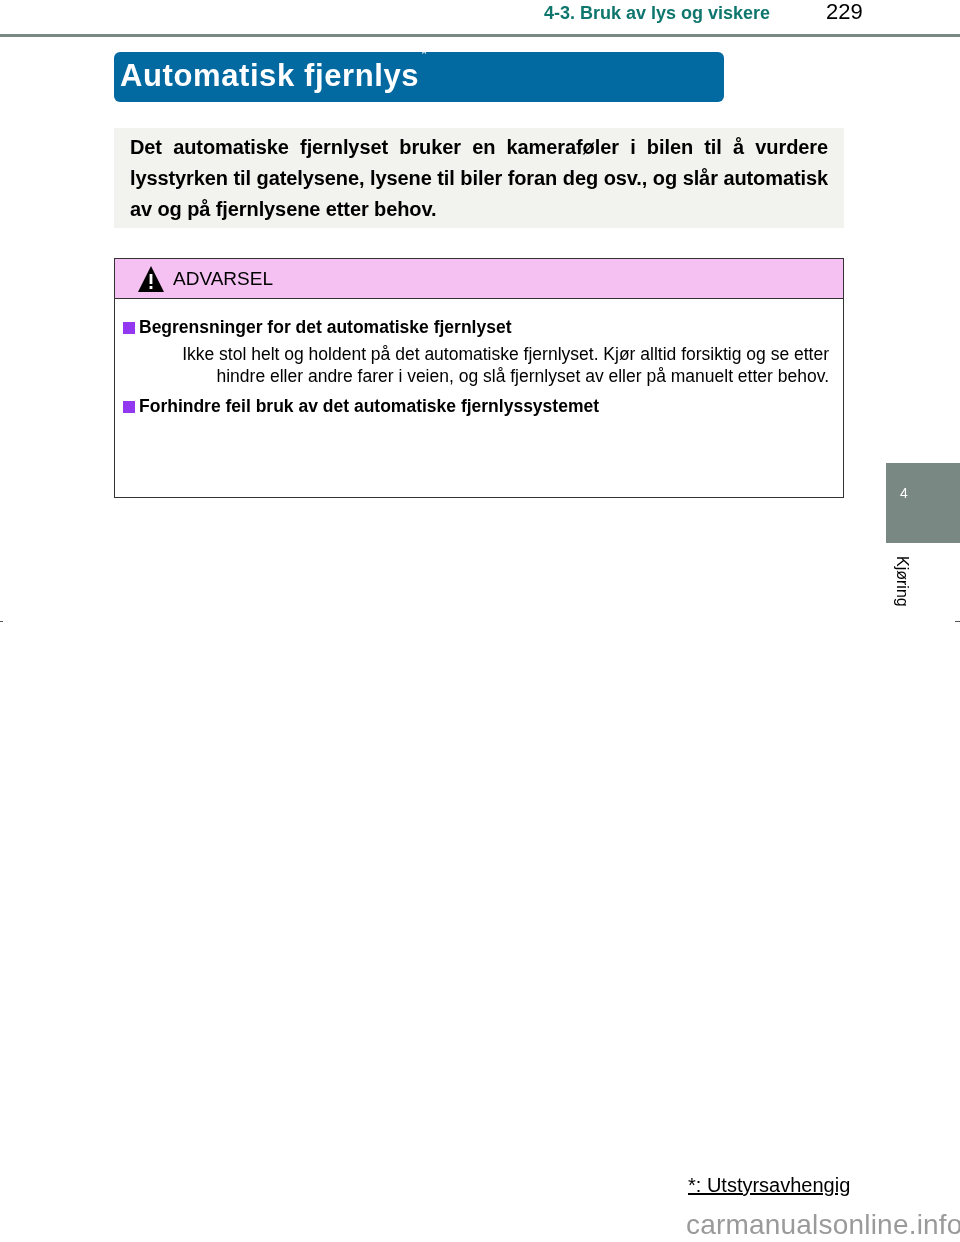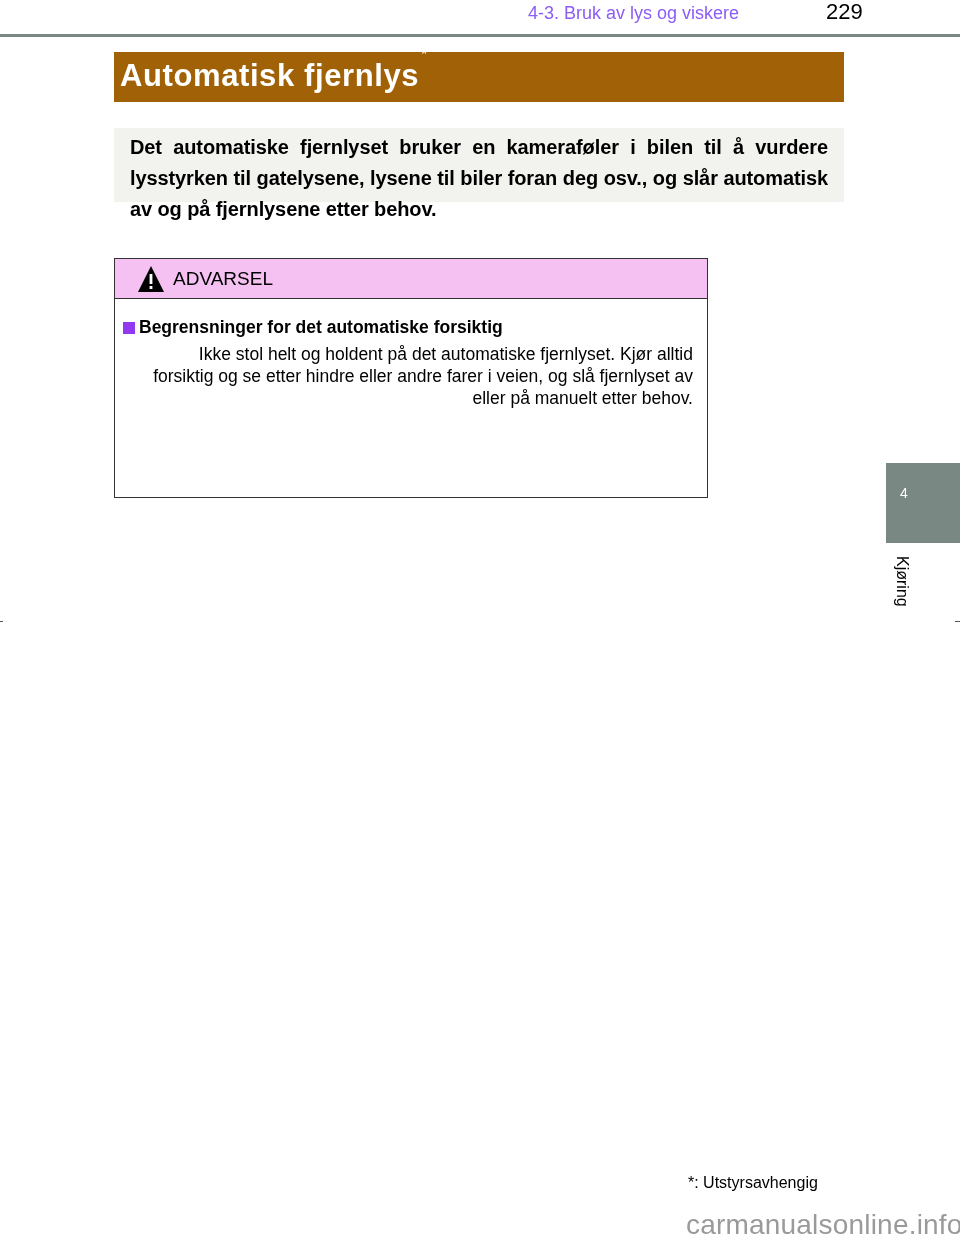--- a/index.html
+++ b/index.html
@@ -1,35 +1,35 @@
 <!DOCTYPE html>
 <html><head>
 <meta charset="utf-8">
 <style>
   html, body { margin: 0; padding: 0; }
   body {
     width: 960px; height: 1242px; position: relative; overflow: hidden;
     background: #ffffff; font-family: "Liberation Sans", sans-serif; color: #000;
   }
   .top-rule { position: absolute; left: 0; top: 34px; width: 960px; height: 3px; background: #7a8883; }
-  .header-section { position: absolute; left: 528px; top: 3px; font-size: 18px; color: #8b5cf6; }
+  .header-section { position: absolute; left: 544px; top: 3px; font-size: 18px; color: #0f766e; font-weight: bold; }
   .header-page { position: absolute; left: 826px; top: -1px; font-size: 22px; font-weight: normal; }
   .title-bar {
-    position: absolute; left: 114px; top: 52px; width: 730px; height: 50px;
-    background: #a16207; box-sizing: border-box; padding-left: 6px;
+    position: absolute; left: 114px; top: 52px; width: 610px; height: 50px;
+    background: #0369a1; box-sizing: border-box; padding-left: 6px; border-radius: 6px;
   }
   .title-text { color: #fff; font-size: 31px; font-weight: bold; line-height: 48px; letter-spacing: 0.6px; }
   .title-star { color: #fff; font-size: 16px; vertical-align: top; position: relative; top: -6px; margin-left: 2px; font-weight: normal; }
   .summary-box {
-    position: absolute; left: 114px; top: 128px; width: 730px; height: 74px;
+    position: absolute; left: 114px; top: 128px; width: 730px; height: 100px;
     background: #f2f2ee; box-sizing: border-box; padding: 4px 16px 0 16px;
   }
   .summary-text { font-size: 20px; font-weight: bold; line-height: 31px; text-align: justify; letter-spacing: -0.1px; }
   .warning-box {
-    position: absolute; left: 114px; top: 258px; width: 594px; height: 240px;
+    position: absolute; left: 114px; top: 258px; width: 730px; height: 240px;
     border: 1px solid #333; box-sizing: border-box;
   }
   .warning-head {
     height: 40px; background: #f5c1f2; border-bottom: 1px solid #333;
     display: flex; align-items: center; padding-left: 22px; box-sizing: border-box;
   }
   .warning-icon { width: 28px; height: 28px; margin-right: 8px; }
   .warning-title { font-size: 19px; color: #000; }
   .warn-body { padding: 18px 14px 0 8px; }
   .item-title { display: flex; align-items: center; font-size: 17.5px; font-weight: bold; margin-bottom: 5px; }
@@ -37,21 +37,21 @@
   .item-text { font-size: 17.5px; line-height: 22px; padding-left: 16px; margin-bottom: 9px; text-align: right; }
   .side-tab {
     position: absolute; left: 886px; top: 463px; width: 74px; height: 80px; background: #7a8883;
   }
   .side-num { position: absolute; left: 14px; top: 22px; color: #fff; font-size: 14px; }
   .side-label {
     position: absolute; left: 893px; top: 556px; font-size: 16px; color: #000;
     writing-mode: vertical-rl;
   }
   .crop { position: absolute; background: #555; }
-  .footnote { position: absolute; left: 688px; top: 1174px; font-size: 16px; }
+  .footnote { position: absolute; left: 688px; top: 1174px; font-size: 20px; text-decoration: underline; }
   .watermark { position: absolute; left: 686px; top: 1209px; font-size: 28px; color: #9a9a9a; letter-spacing: 0.2px; }
 </style>
 </head>
 <body>
 
 <div class="top-rule"></div>
 <div class="header-section">4-3. Bruk av lys og viskere</div>
 <div class="header-page">229</div>
 
 <div class="title-bar">
@@ -67,23 +67,27 @@
     <svg class="warning-icon" viewBox="0 0 28 28">
       <polygon points="14,1 27,27 1,27" fill="#000"></polygon>
       <rect x="12.6" y="9" width="2.8" height="10" fill="#fff"></rect>
       <rect x="12.6" y="21" width="2.8" height="3" fill="#fff"></rect>
     </svg>
     <span class="warning-title">ADVARSEL</span>
   </div>
   <div class="warn-body">
     <div class="item-title">
       <span class="sq"></span>
-      <span>Begrensninger for det automatiske forsiktig</span>
+      <span>Begrensninger for det automatiske fjernlyset</span>
     </div>
     <div class="item-text">Ikke stol helt og holdent på det automatiske fjernlyset. Kjør alltid forsiktig og se etter hindre eller andre farer i veien, og slå fjernlyset av eller på manuelt etter behov.</div>
+    <div class="item-title">
+      <span class="sq"></span>
+      <span>Forhindre feil bruk av det automatiske fjernlyssystemet</span>
+    </div>
   </div>
 </div>
 
 <div class="side-tab">
   <span class="side-num">4</span>
 </div>
 <div class="side-label">Kjøring</div>
 
 <div class="crop" style="left:0;top:621px;width:3px;height:1px;"></div>
 <div class="crop" style="left:955px;top:621px;width:5px;height:1px;"></div>

